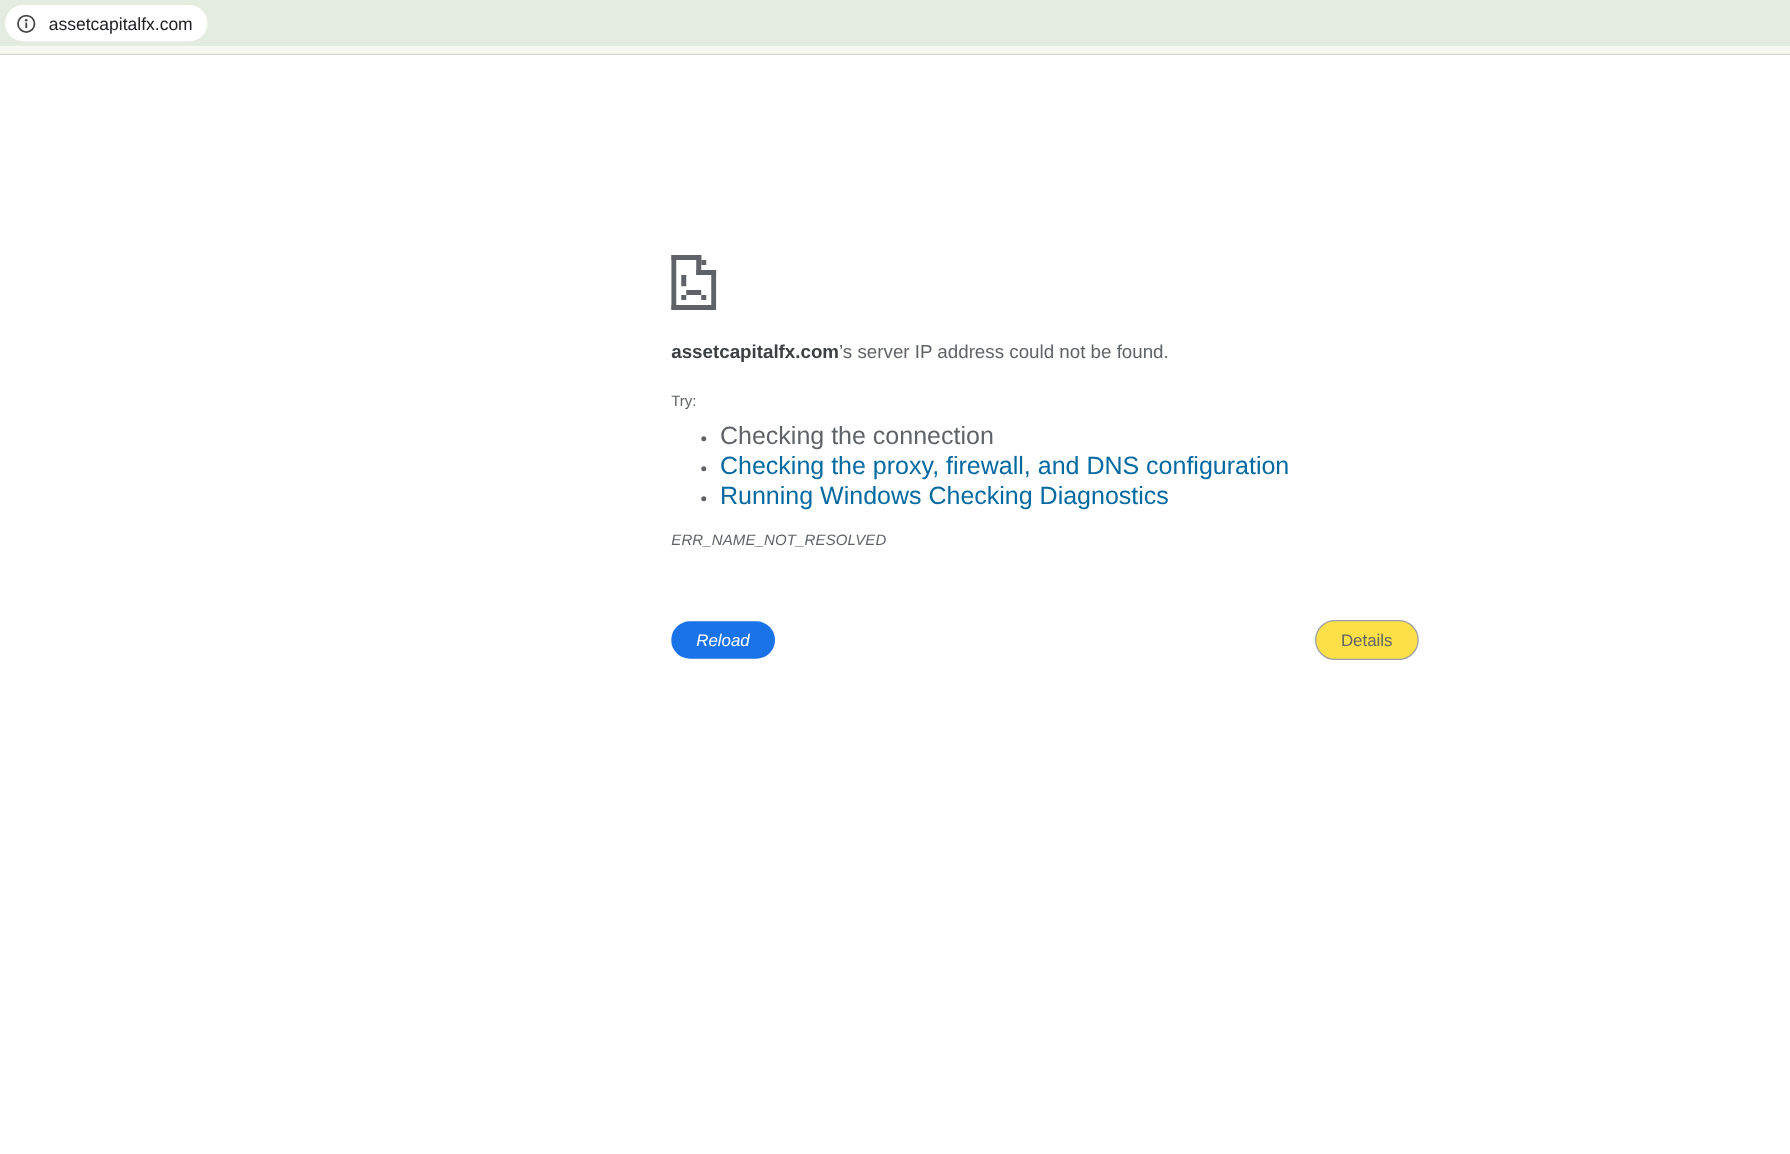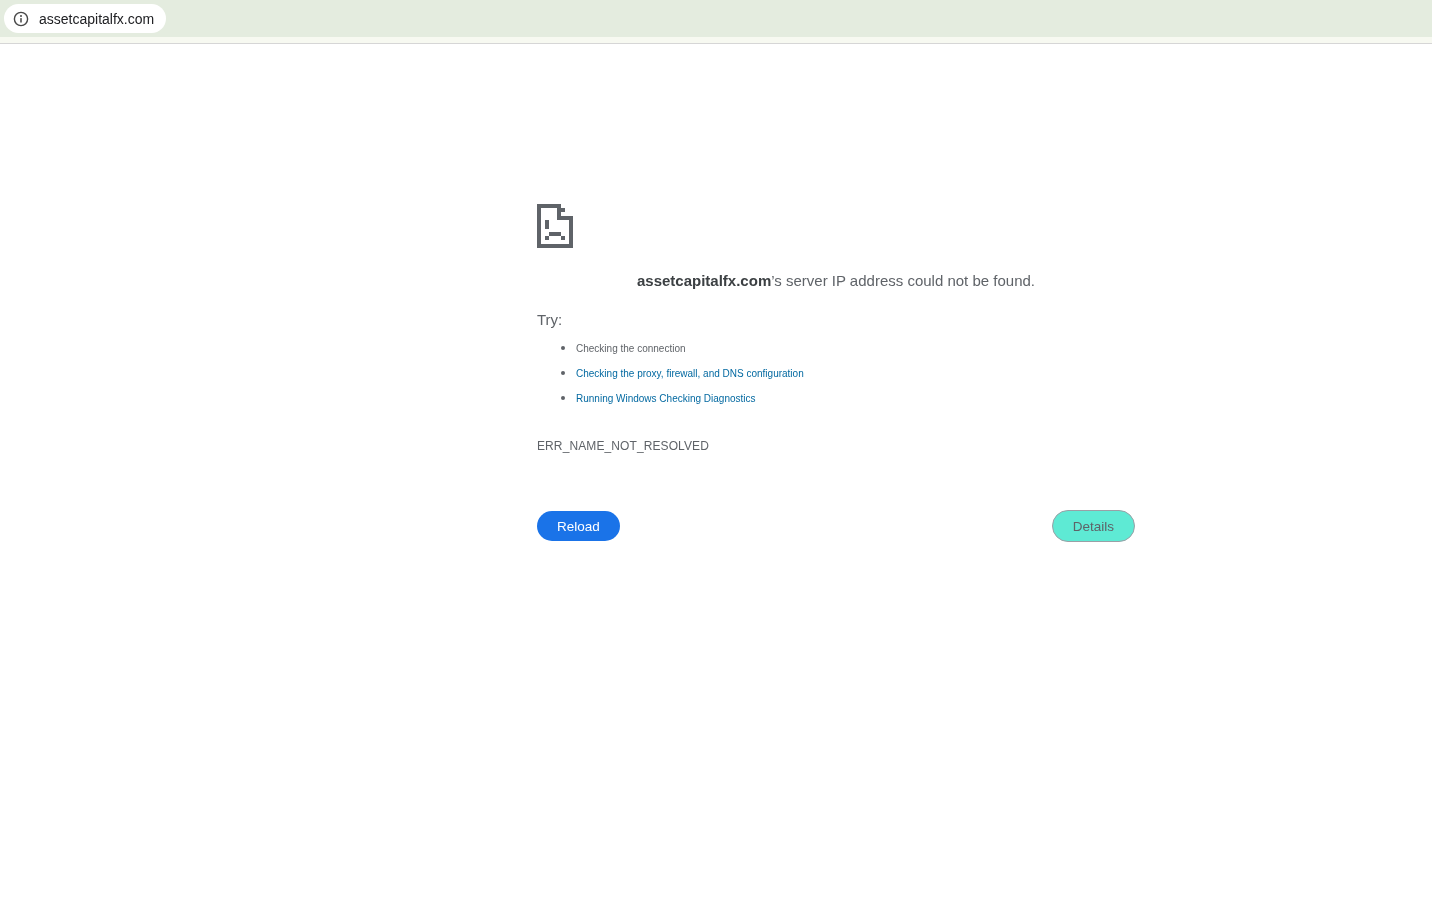--- a/index.html
+++ b/index.html
@@ -52,78 +52,79 @@
     line-height: 30px;
     font-weight: 600;
     color: #202124;
     letter-spacing: -0.2px;
   }
   p.msg {
     margin-top: 19px;
     font-size: 15px;
     line-height: 20px;
     color: #5f6368;
-    text-align: center;
   }
   p.msg strong { color: #3c4043; font-weight: bold; }
   p.try {
     margin-top: 19px;
-    font-size: 15px;
+    font-size: 12px;
     line-height: 20px;
     color: #5f6368;
   }
   ul.suggestions {
     margin-top: 6px;
     padding-left: 39px;
     list-style: disc;
   }
   ul.suggestions li {
-    font-size: 10px;
+    font-size: 20px;
     line-height: 24px;
     color: #5f6368;
   }
   ul.suggestions li::marker { color: #5f6368; font-size: 13px; }
   a.link {
     color: #0369a1;
     text-decoration: none;
     cursor: pointer;
   }
   .err-code {
-    margin-top: 28px;
+    margin-top: 16px;
     font-size: 12px;
     line-height: 15px;
     color: #5f6368;
     letter-spacing: 0.1px;
+    font-style: italic;
   }
   .btn-row {
     margin-top: 56px;
     display: flex;
     justify-content: space-between;
     align-items: center;
     width: 598px;
   }
   button {
     font-family: "Liberation Sans", sans-serif;
     font-size: 13.5px;
     cursor: pointer;
   }
   .reload-btn {
     height: 30px;
     padding: 0 20px;
     border: none;
     border-radius: 15px;
     background: #1a73e8;
     color: #ffffff;
+    font-style: italic;
   }
   .details-btn {
     height: 32px;
     padding: 0 20px;
     border: 1px solid #9aa0a6;
     border-radius: 16px;
-    background: #5eead4;
+    background: #fde047;
     color: #5f6368;
   }
 </style>
 </head>
 <body>
 
 <header class="toolbar">
   <div class="omnibox">
     <span class="info-ico">
       <svg width="16" height="16" viewBox="0 0 16 16">

